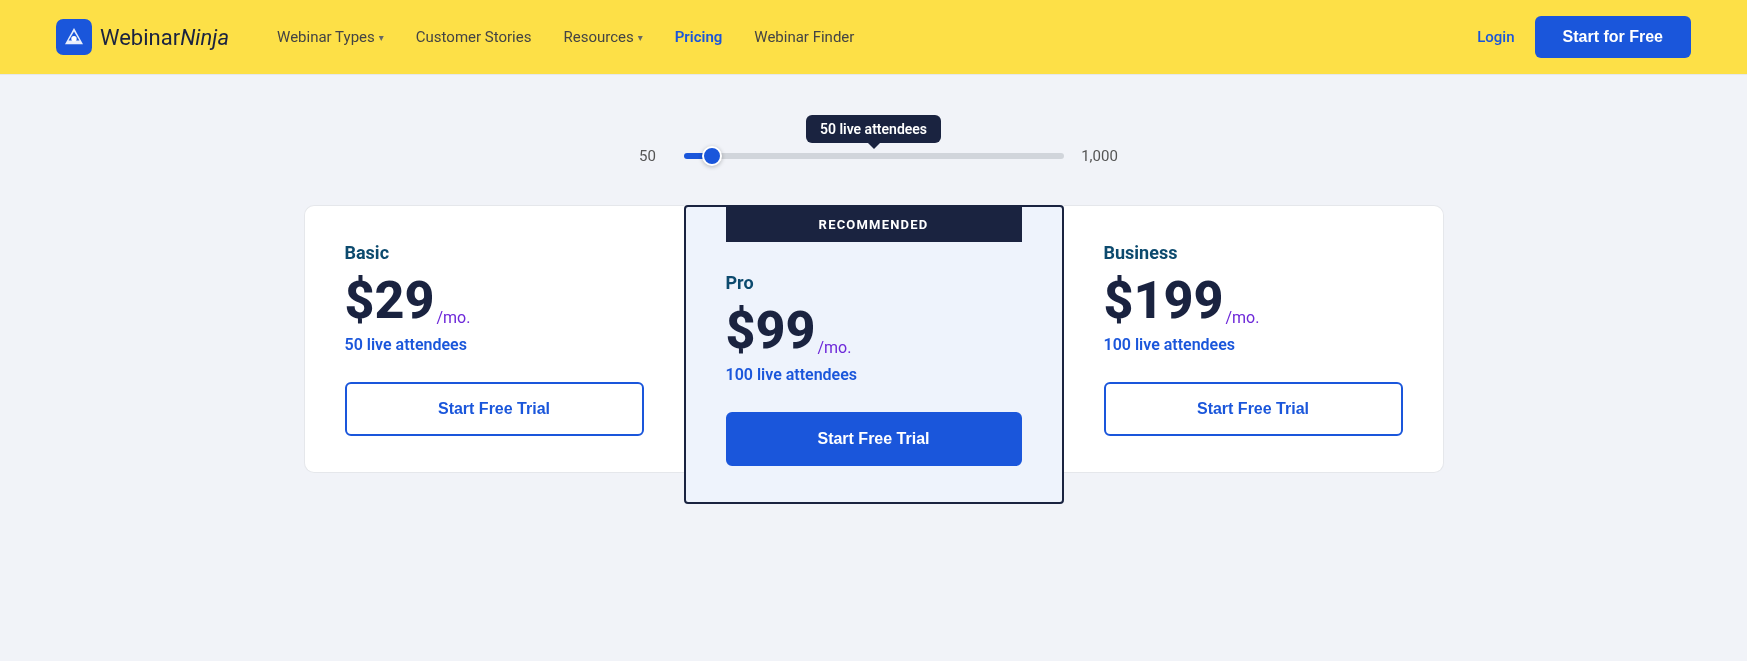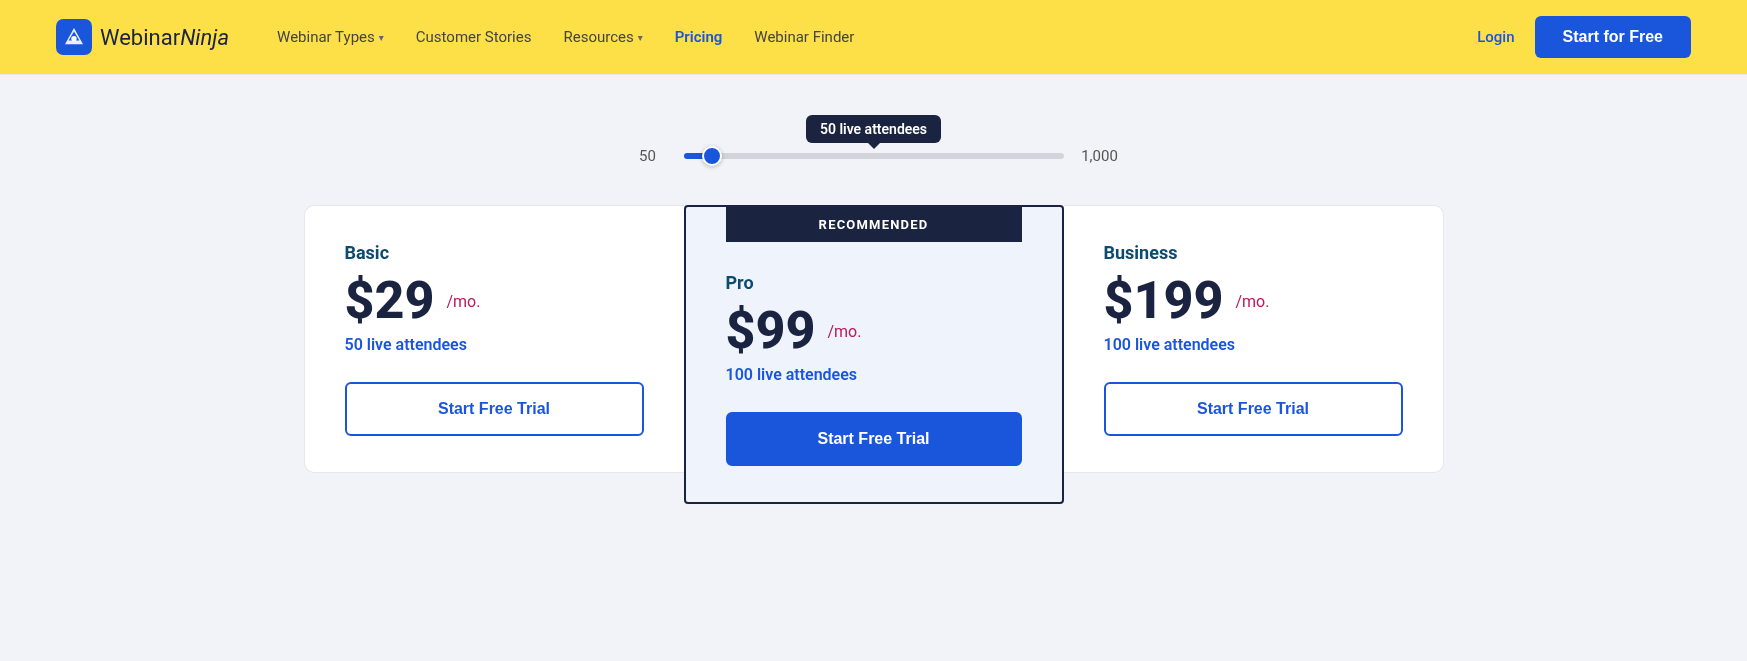--- a/index.html
+++ b/index.html
@@ -223,33 +223,33 @@
     }
 
     .plan-name {
       font-size: 18px;
       font-weight: 700;
       color: #0c4a6e;
       margin-bottom: 12px;
     }
     .plan-price {
       display: flex;
-      align-items: center;
-      gap: 12px;
+      align-items: flex-end;
+      gap: 2px;
       margin-bottom: 8px;
     }
     .price-amount {
       font-size: 52px;
       font-weight: 800;
       color: #1a2340;
       line-height: 1;
     }
     .price-period {
       font-size: 16px;
-      color: #be185d;
+      color: #6d28d9;
       font-weight: 400;
     }
     .plan-attendees {
       font-size: 16px;
       color: #1a56db;
       font-weight: 600;
       margin-bottom: 28px;
     }
     .trial-btn {
       width: 100%;

